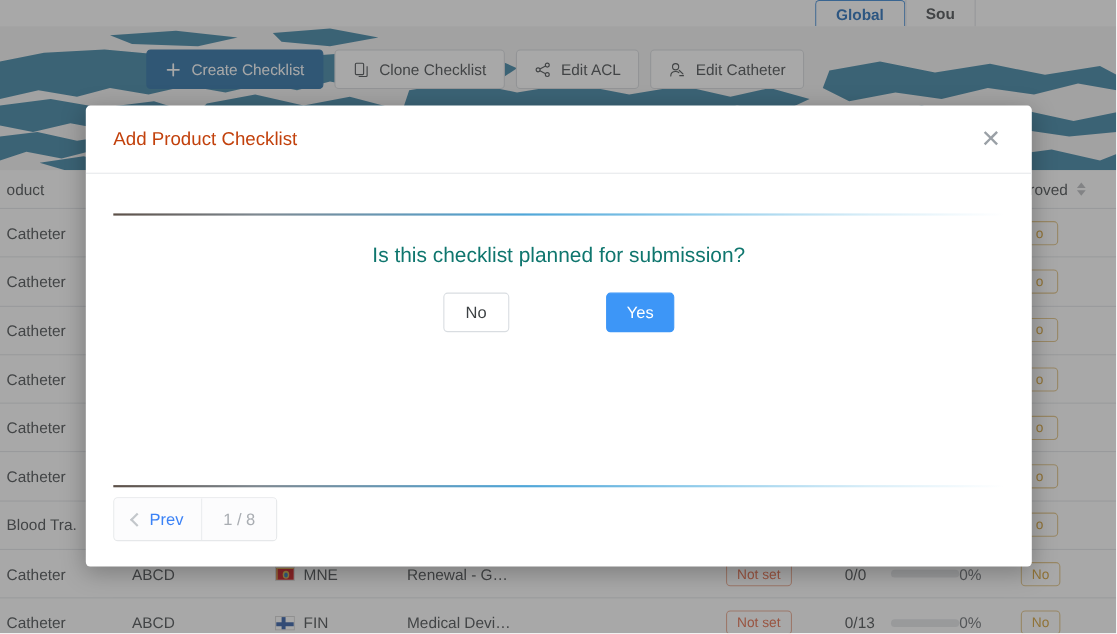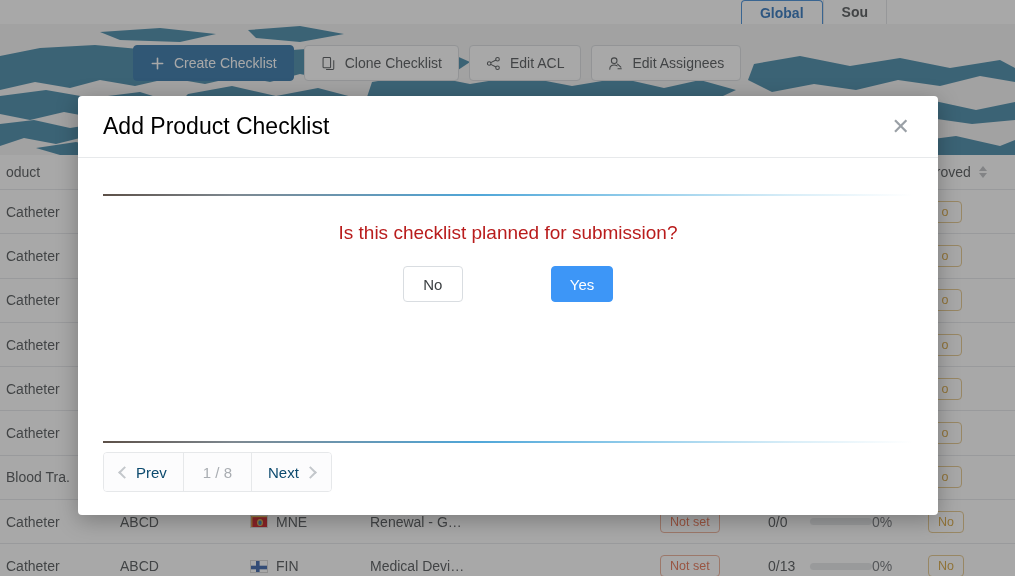--- a/index.html
+++ b/index.html
@@ -220,22 +220,22 @@
     height: 62px;
     flex: 0 0 62px;
     display: flex;
     align-items: center;
     justify-content: space-between;
     padding: 0 24px 0 25px;
     border-bottom: 1px solid #e7e9eb;
     box-sizing: border-box;
   }
   .modal-title {
-    font-size: 23px;
-    color: #000000;
+    font-size: 17px;
+    color: #c2410c;
   }
   .modal-close {
     font-size: 22px;
     line-height: 1;
     color: #9aa0a6;
     cursor: pointer;
     padding: 2px 4px;
     background: none;
     border: none;
     font-family: "Liberation Sans", sans-serif;
@@ -249,21 +249,21 @@
   .rule {
     height: 2px;
     border: 0;
     margin: 0;
     background: linear-gradient(to right, #5c5048 0%, #7e8890 16%, #4fa6d8 46%, #93cdeb 66%, #d9eef8 85%, #ffffff 100%);
   }
   .rule-top { margin-top: 36px; }
   .question {
     text-align: center;
     font-size: 19px;
-    color: #b91c1c;
+    color: #0f766e;
     margin-top: 26px;
   }
   .answers {
     display: flex;
     justify-content: center;
     align-items: center;
     gap: 88px;
     margin-top: 22px;
   }
   .ansbtn {
@@ -304,21 +304,21 @@
     background: #fff;
   }
   .pgbtn {
     display: flex;
     align-items: center;
     justify-content: center;
     gap: 7px;
     height: 38px;
     padding: 0 16px;
     font-size: 15px;
-    color: #0c4a6e;
+    color: #3b82f6;
     background: #fcfcfd;
     border: none;
     border-right: 1px solid #e6e8ea;
     cursor: default;
     box-sizing: border-box;
     font-family: "Liberation Sans", sans-serif;
     white-space: nowrap;
   }
   .pgbtn:last-child { border-right: none; }
   .pgbtn.count { color: #a9adb2; padding: 0 19px; }
@@ -427,21 +427,21 @@
 
       <button class="tbtn">
         <span class="ic">
           <svg viewBox="0 0 16 16" width="15" height="15">
             <circle cx="6.6" cy="5" r="3" fill="none" stroke="#3c4043" stroke-width="1.1"></circle>
             <path d="M1.9 14c0-2.7 2.1-4.4 4.7-4.4 1.2 0 2.3.3 3.1 1" fill="none" stroke="#3c4043" stroke-width="1.1" stroke-linecap="round"></path>
             <path d="M10.6 13.6h3.6" stroke="#3c4043" stroke-width="1.1" stroke-linecap="round"></path>
             <path d="M10.2 8.6l3.5 3.3" stroke="#3c4043" stroke-width="1.1" stroke-linecap="round"></path>
           </svg>
         </span>
-        <span>Edit Assignees</span>
+        <span>Edit Catheter</span>
       </button>
 
     </div>
 
     <div class="table-wrap">
 
       <div class="thead">
         <div class="c-prod">oduct</div>
         <div class="c-code"></div>
         <div class="c-ctry"></div>
@@ -623,22 +623,18 @@
       </div>
 
       <hr class="rule rule-bottom">
 
       <div class="pager">
         <button class="pgbtn">
           <span class="chev left"></span>
           <span>Prev</span>
         </button>
         <span class="pgbtn count">1 / 8</span>
-        <button class="pgbtn">
-          <span>Next</span>
-          <span class="chev right"></span>
-        </button>
       </div>
     </div>
 
   </div>
 
 </div>
 
 </body></html>

